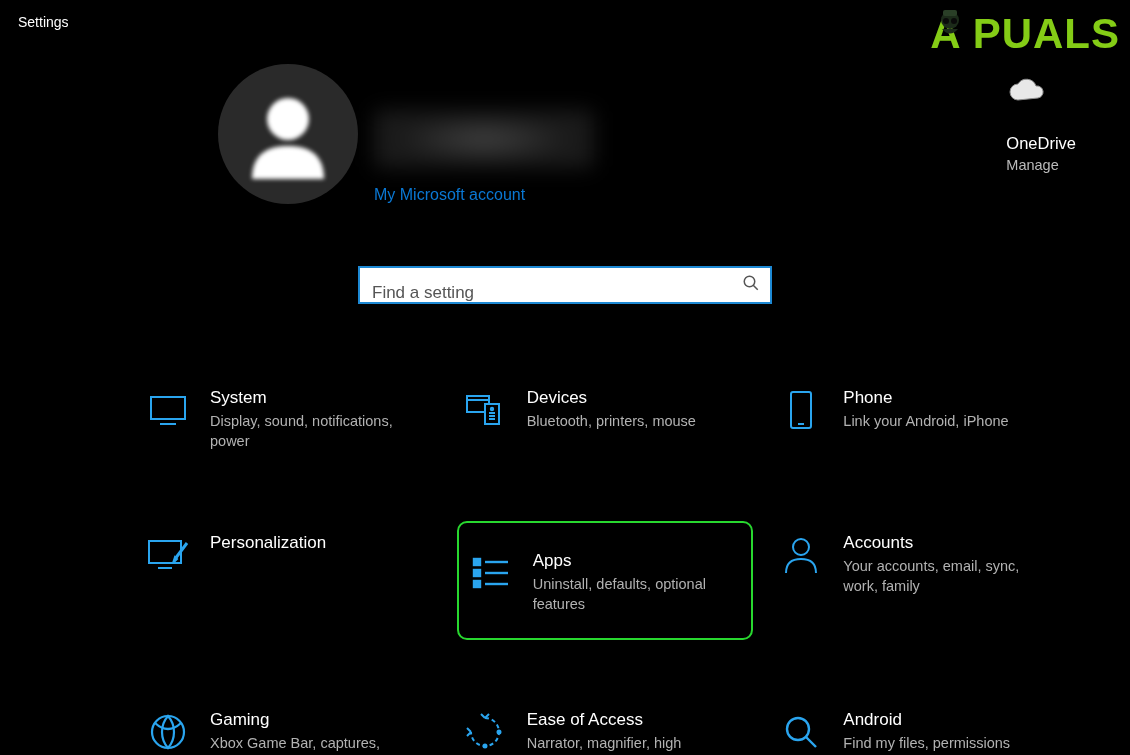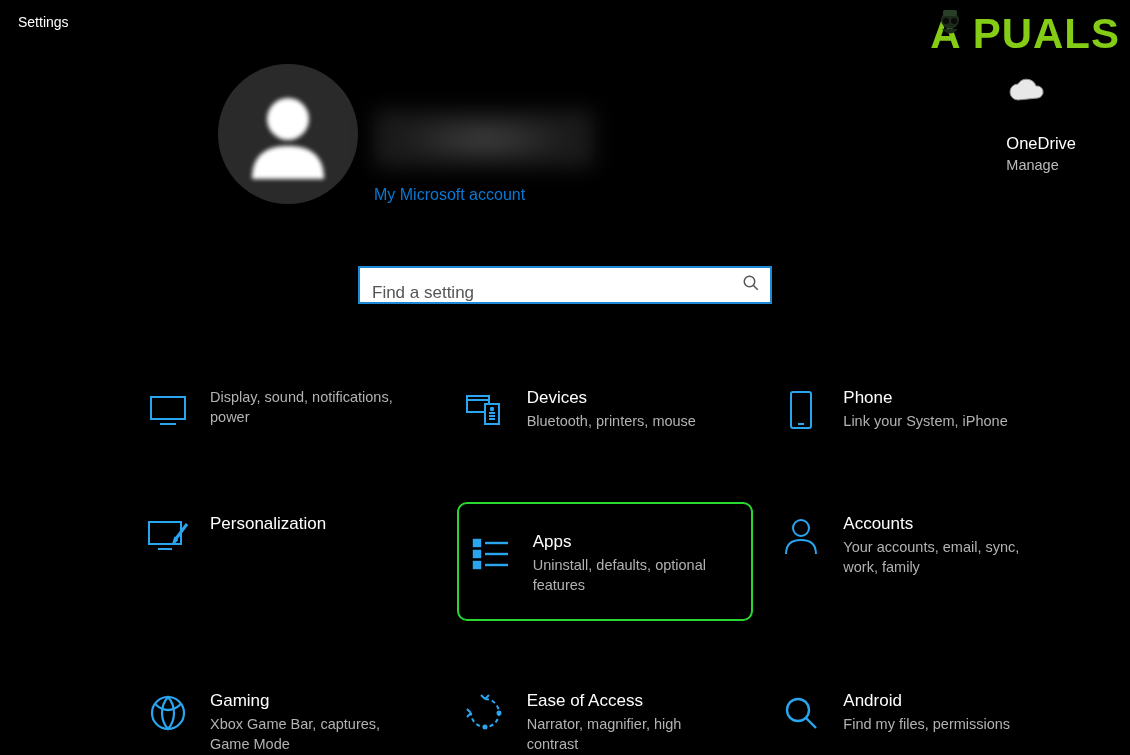--- a/index.html
+++ b/index.html
@@ -210,20 +210,21 @@
   <div class="categories">
 
     <div class="tile">
       <div class="tile-icon">
         <svg width="40" height="34" viewBox="0 0 40 34" fill="none" stroke="#2aa5ef" stroke-width="2">
           <rect x="3" y="4" width="34" height="22"></rect>
           <line x1="12" y1="31" x2="28" y2="31"></line>
         </svg>
       </div>
       <div class="tile-txt">
+        <div class="tile-title">System</div>
         <div class="tile-desc">Display, sound, notifications, power</div>
       </div>
     </div>
 
     <div class="tile">
       <div class="tile-icon">
         <svg width="40" height="36" viewBox="0 0 40 36" fill="none" stroke="#2aa5ef" stroke-width="2">
           <rect x="2" y="4" width="22" height="16"></rect>
           <line x1="2" y1="8" x2="24" y2="8"></line>
           <rect x="20" y="12" width="14" height="20" fill="#000"></rect>
@@ -242,21 +243,21 @@
 
     <div class="tile">
       <div class="tile-icon">
         <svg width="28" height="40" viewBox="0 0 28 40" fill="none" stroke="#2aa5ef" stroke-width="2">
           <rect x="4" y="2" width="20" height="36" rx="2"></rect>
           <line x1="11" y1="34" x2="17" y2="34"></line>
         </svg>
       </div>
       <div class="tile-txt">
         <div class="tile-title">Phone</div>
-        <div class="tile-desc">Link your System, iPhone</div>
+        <div class="tile-desc">Link your Android, iPhone</div>
       </div>
     </div>
 
     <div class="tile">
       <div class="tile-icon">
         <svg width="42" height="36" viewBox="0 0 42 36" fill="none" stroke="#2aa5ef" stroke-width="2">
           <rect x="2" y="4" width="32" height="22"></rect>
           <line x1="11" y1="31" x2="25" y2="31"></line>
           <path d="M28 22 L40 6" stroke-width="3"></path>
           <path d="M26 26 L30 22 L28 20 Z" fill="#2aa5ef"></path>

